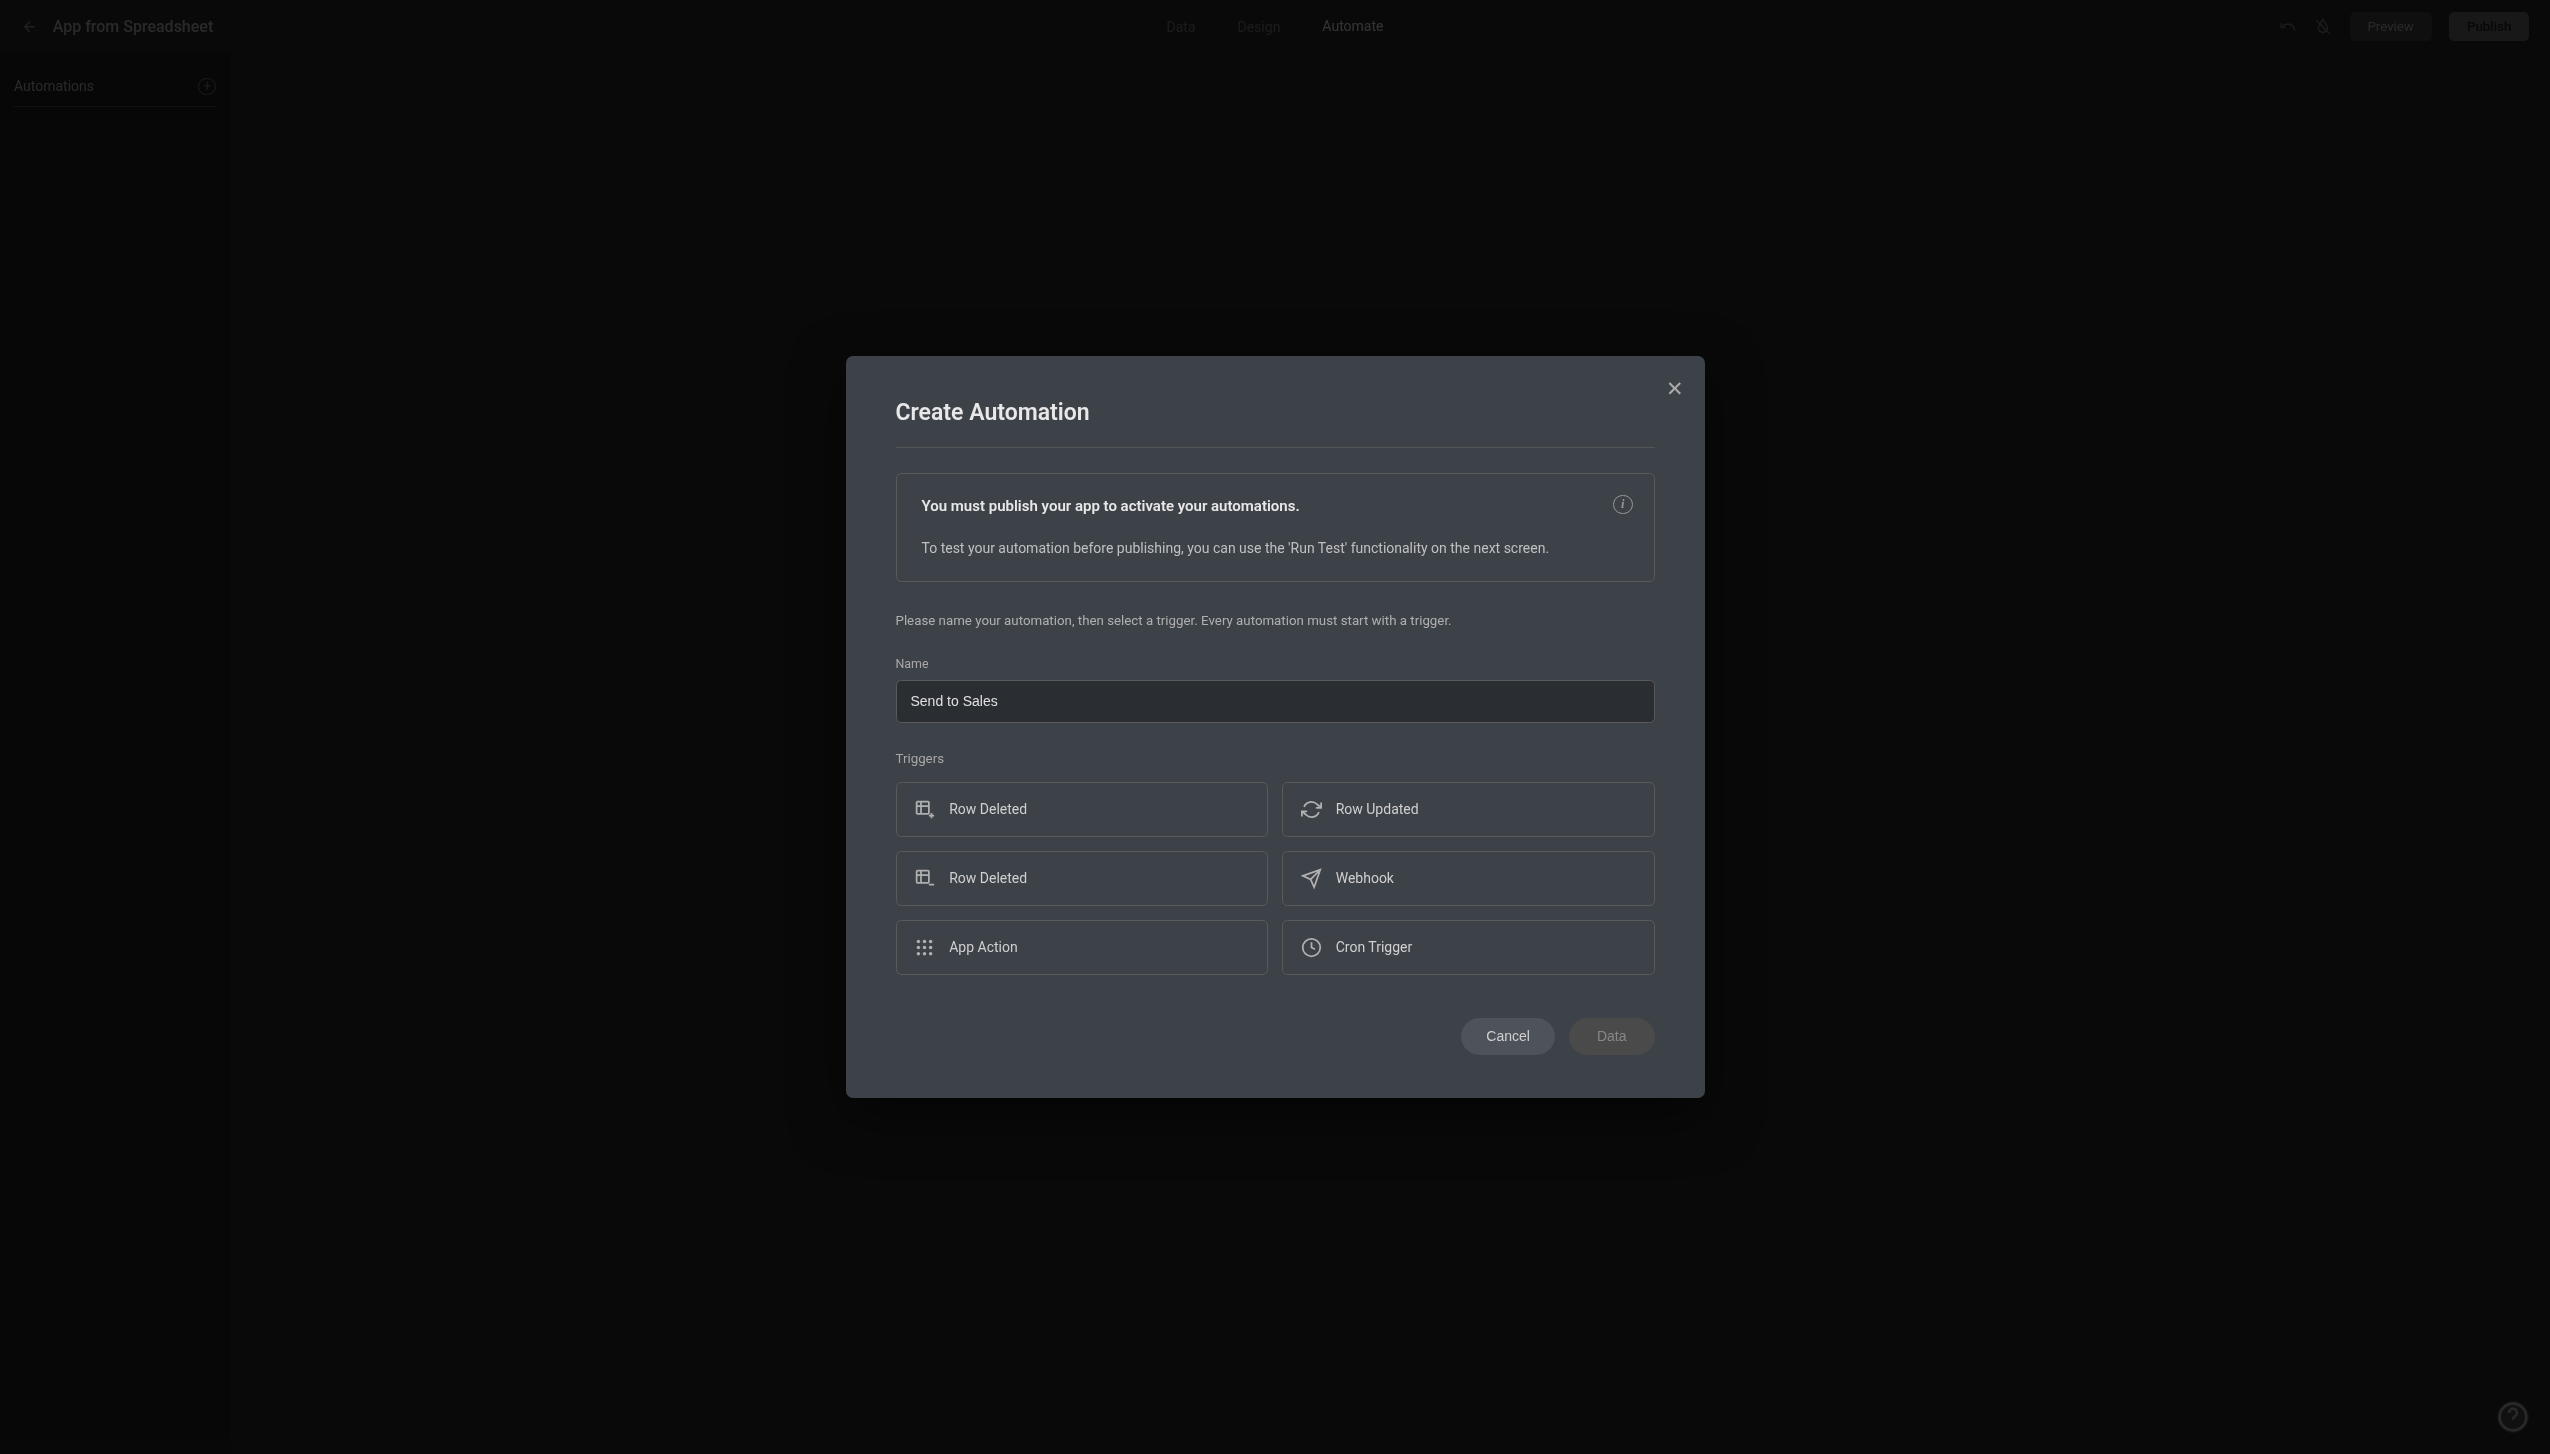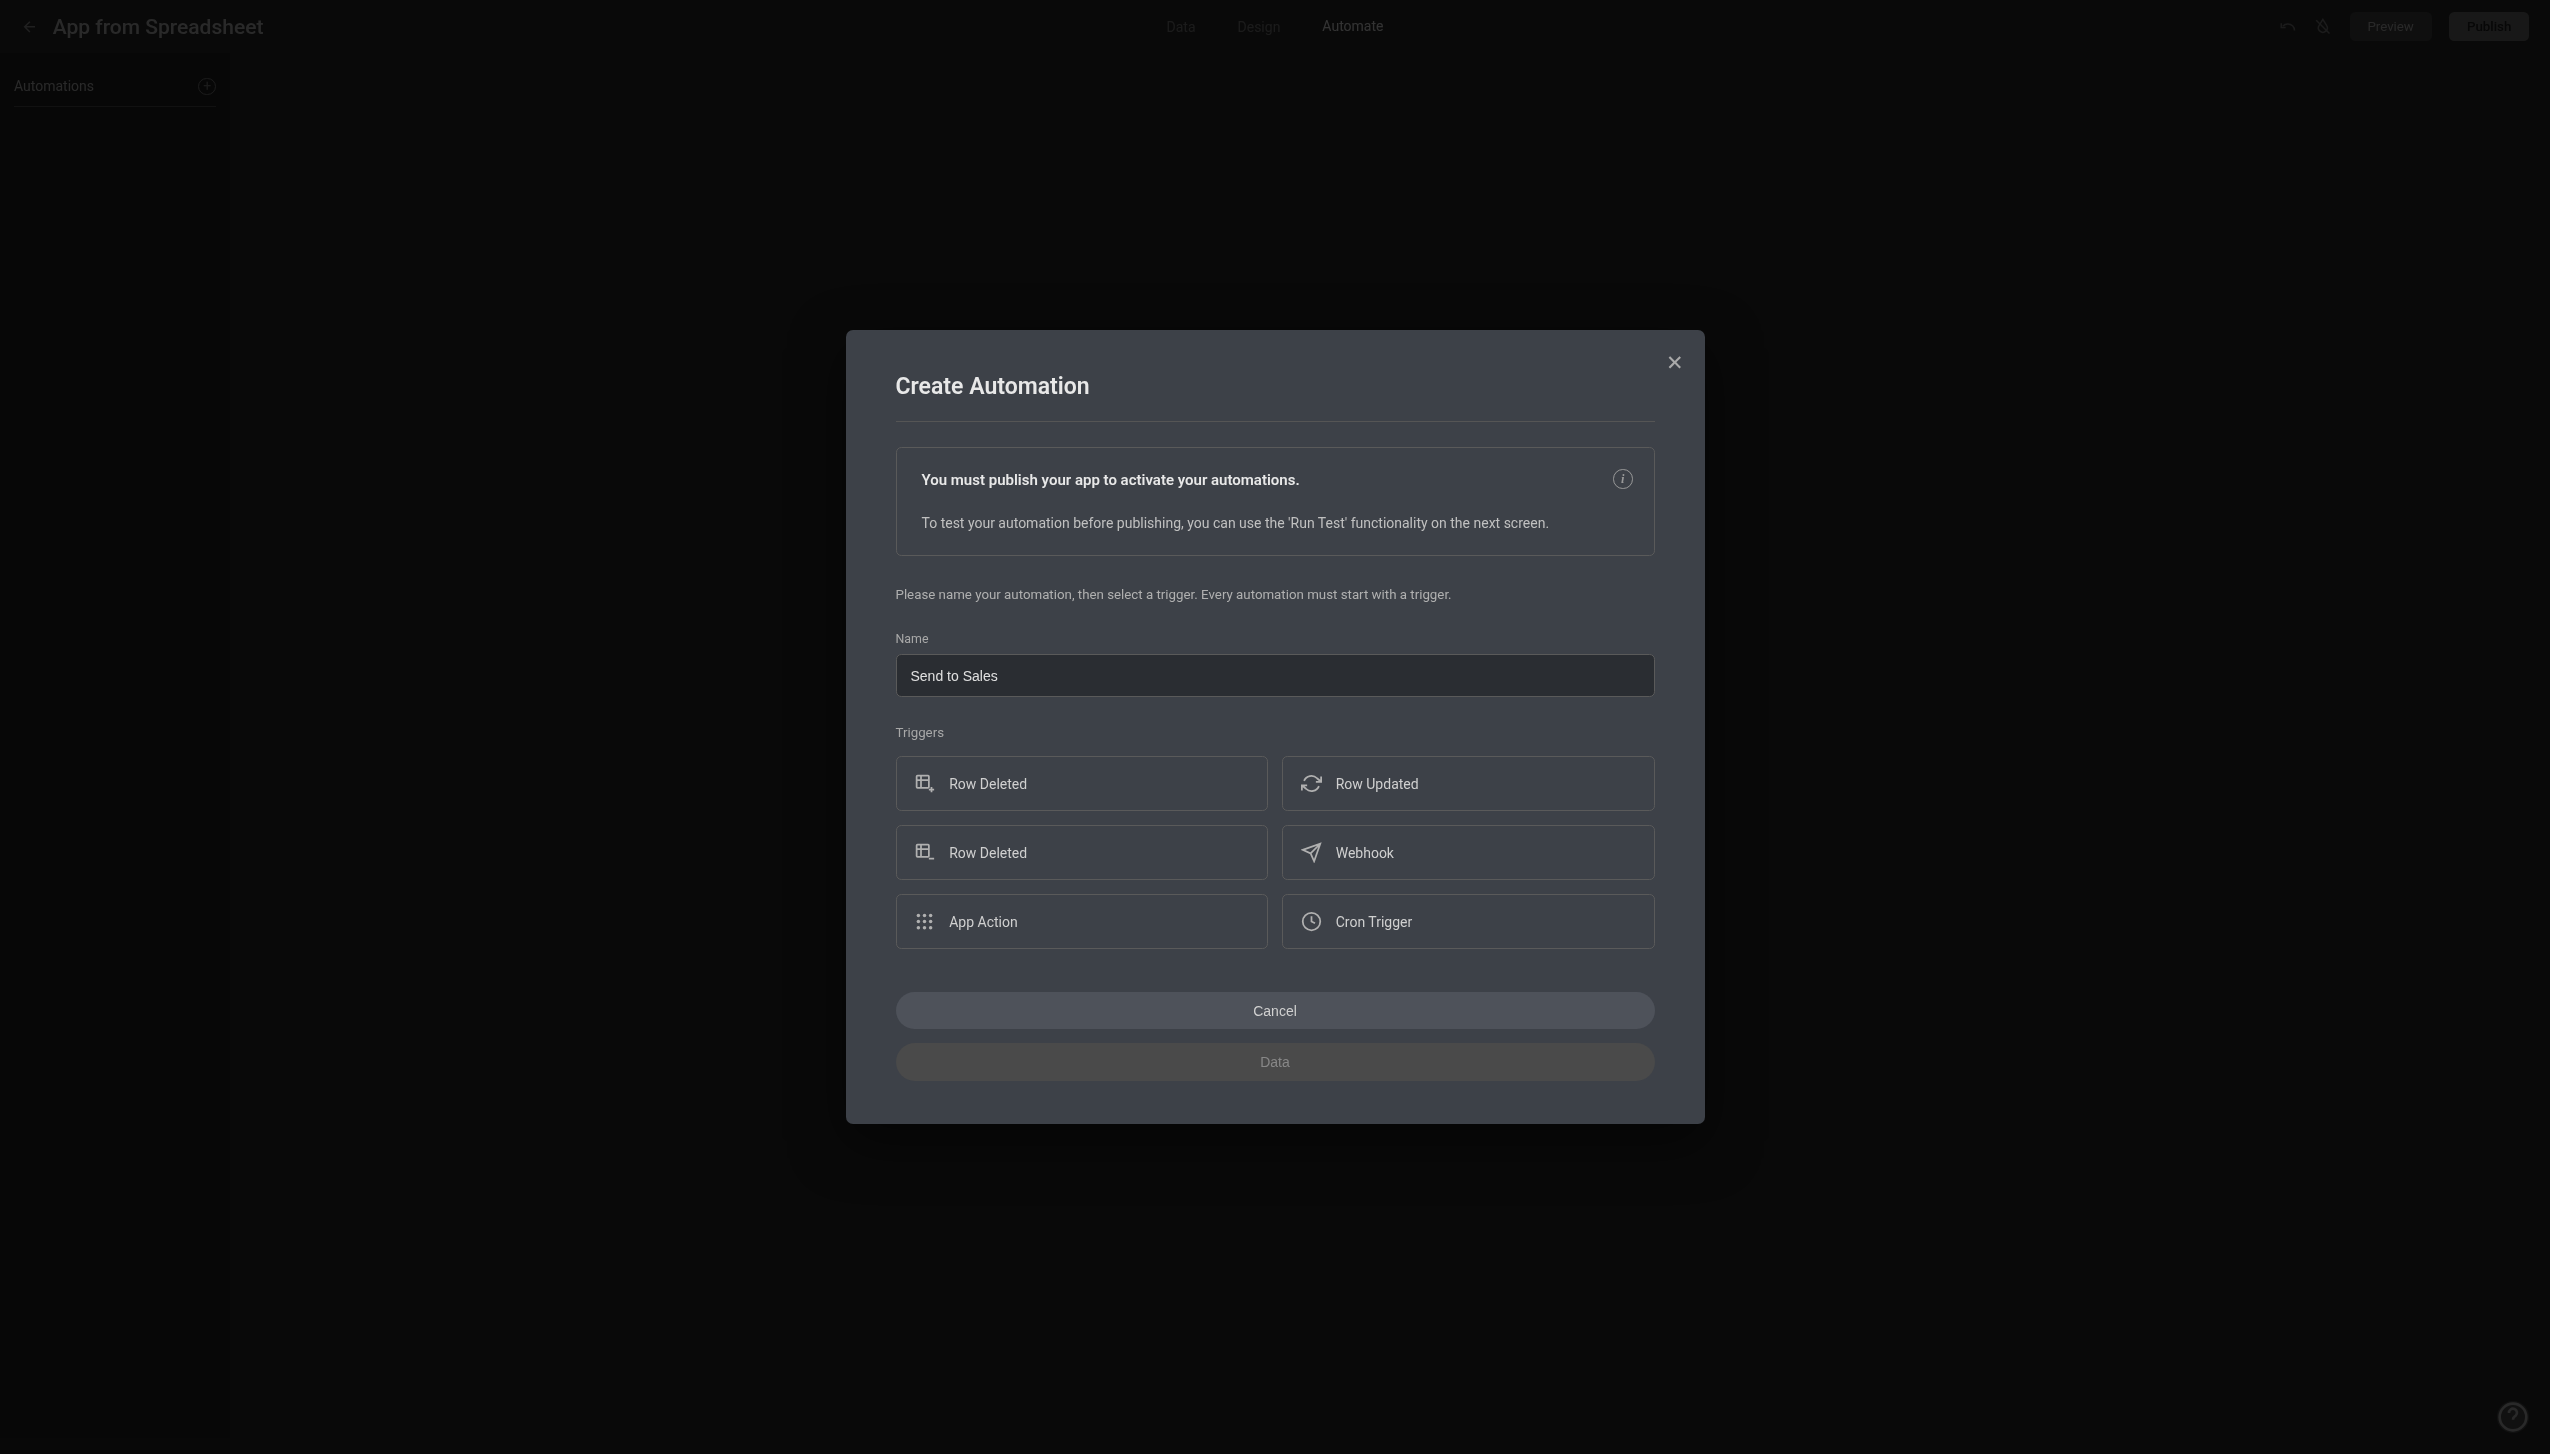--- a/index.html
+++ b/index.html
@@ -30,21 +30,21 @@
       background: #2f2f2f;
     }
     .back-arrow {
       color: #a0a0a0;
       margin-right: 14px;
       display: flex;
       align-items: center;
     }
     .app-title {
       color: #d0d0d0;
-      font-size: 21px;
+      font-size: 16px;
       font-weight: 500;
     }
     .nav-tabs {
       position: absolute;
       left: 50%;
       transform: translateX(-50%);
       display: flex;
       gap: 28px;
       height: 53px;
       align-items: center;
@@ -273,21 +273,20 @@
       height: 21px;
       display: flex;
       align-items: center;
       justify-content: center;
       color: #b0b0b0;
     }
     .modal-footer {
       display: flex;
       justify-content: flex-end;
       gap: 14px;
-      flex-direction: column;
     }
     .btn-cancel {
       background: #4e525a;
       color: #d0d0d0;
       padding: 10.6px 25px;
       border-radius: 19.5px;
       font-size: 14px;
       border: none;
       cursor: pointer;
     }

